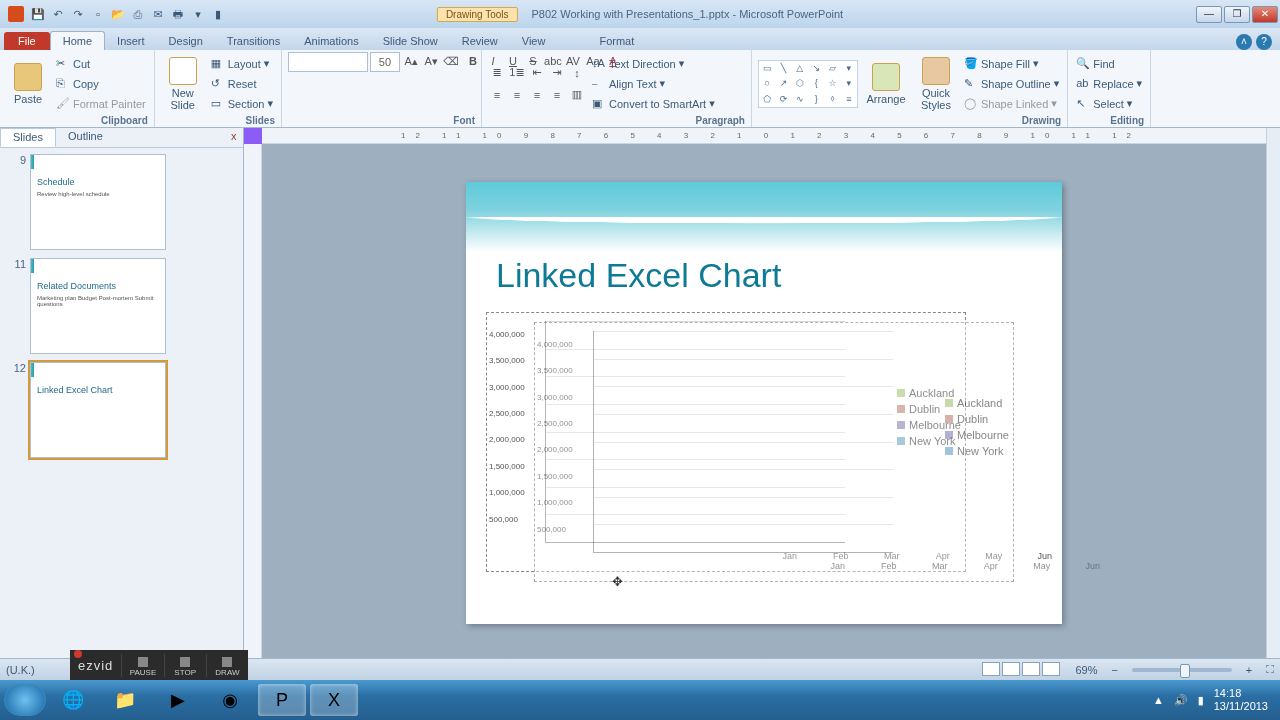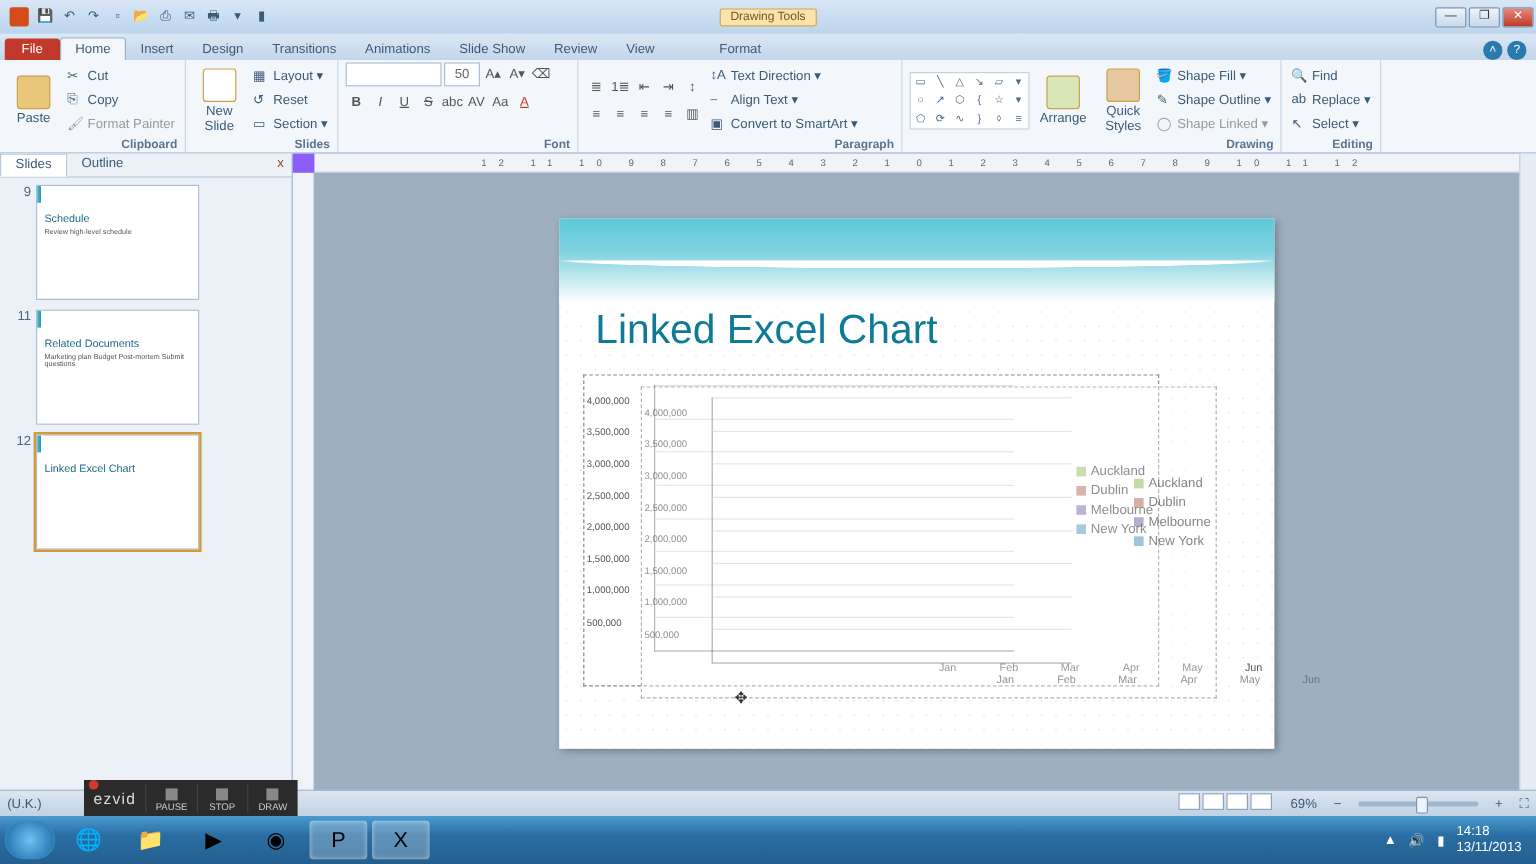--- a/index.html
+++ b/index.html
@@ -108,20 +108,21 @@
     <span>▫</span>
     <span>📂</span>
     <span>⎙</span>
     <span>✉</span>
     <span>🖶</span>
     <span>▾</span>
     <span>▮</span>
   </div>
   <div class="doc-title">
     <span class="context">Drawing Tools</span>
+    <span class="name">P802 Working with Presentations_1.pptx - Microsoft PowerPoint</span>
   </div>
   <div class="winctrl">
     <div>—</div>
     <div>❐</div>
     <div class="close">✕</div>
   </div>
 </div>
 
 <div class="tabs">
   <div class="file">File</div>
@@ -176,21 +177,21 @@
         <div class="row">
             <span class="ic">↺</span>
             <span>Reset</span>
           </div>
         <div class="row"><span class="ic">▭</span><span>Section</span> ▾</div>
       </div>
     </div>
     <div class="lbl">Slides</div>
   </div>
   <div class="group" style="width:200px">
-    <div class="body" style="flex-direction:column;align-items:flex-start;gap:4px">
+    <div class="body" style="align-items:flex-start;gap:4px">
       <div class="btnrow">
         <div class="fontbox"></div>
         <div class="sizebox">50</div>
         <span>A▴</span>
           <span>A▾</span>
           <span>⌫</span>
       </div>
       <div class="btnrow">
         <span>
             <b>B</b>

